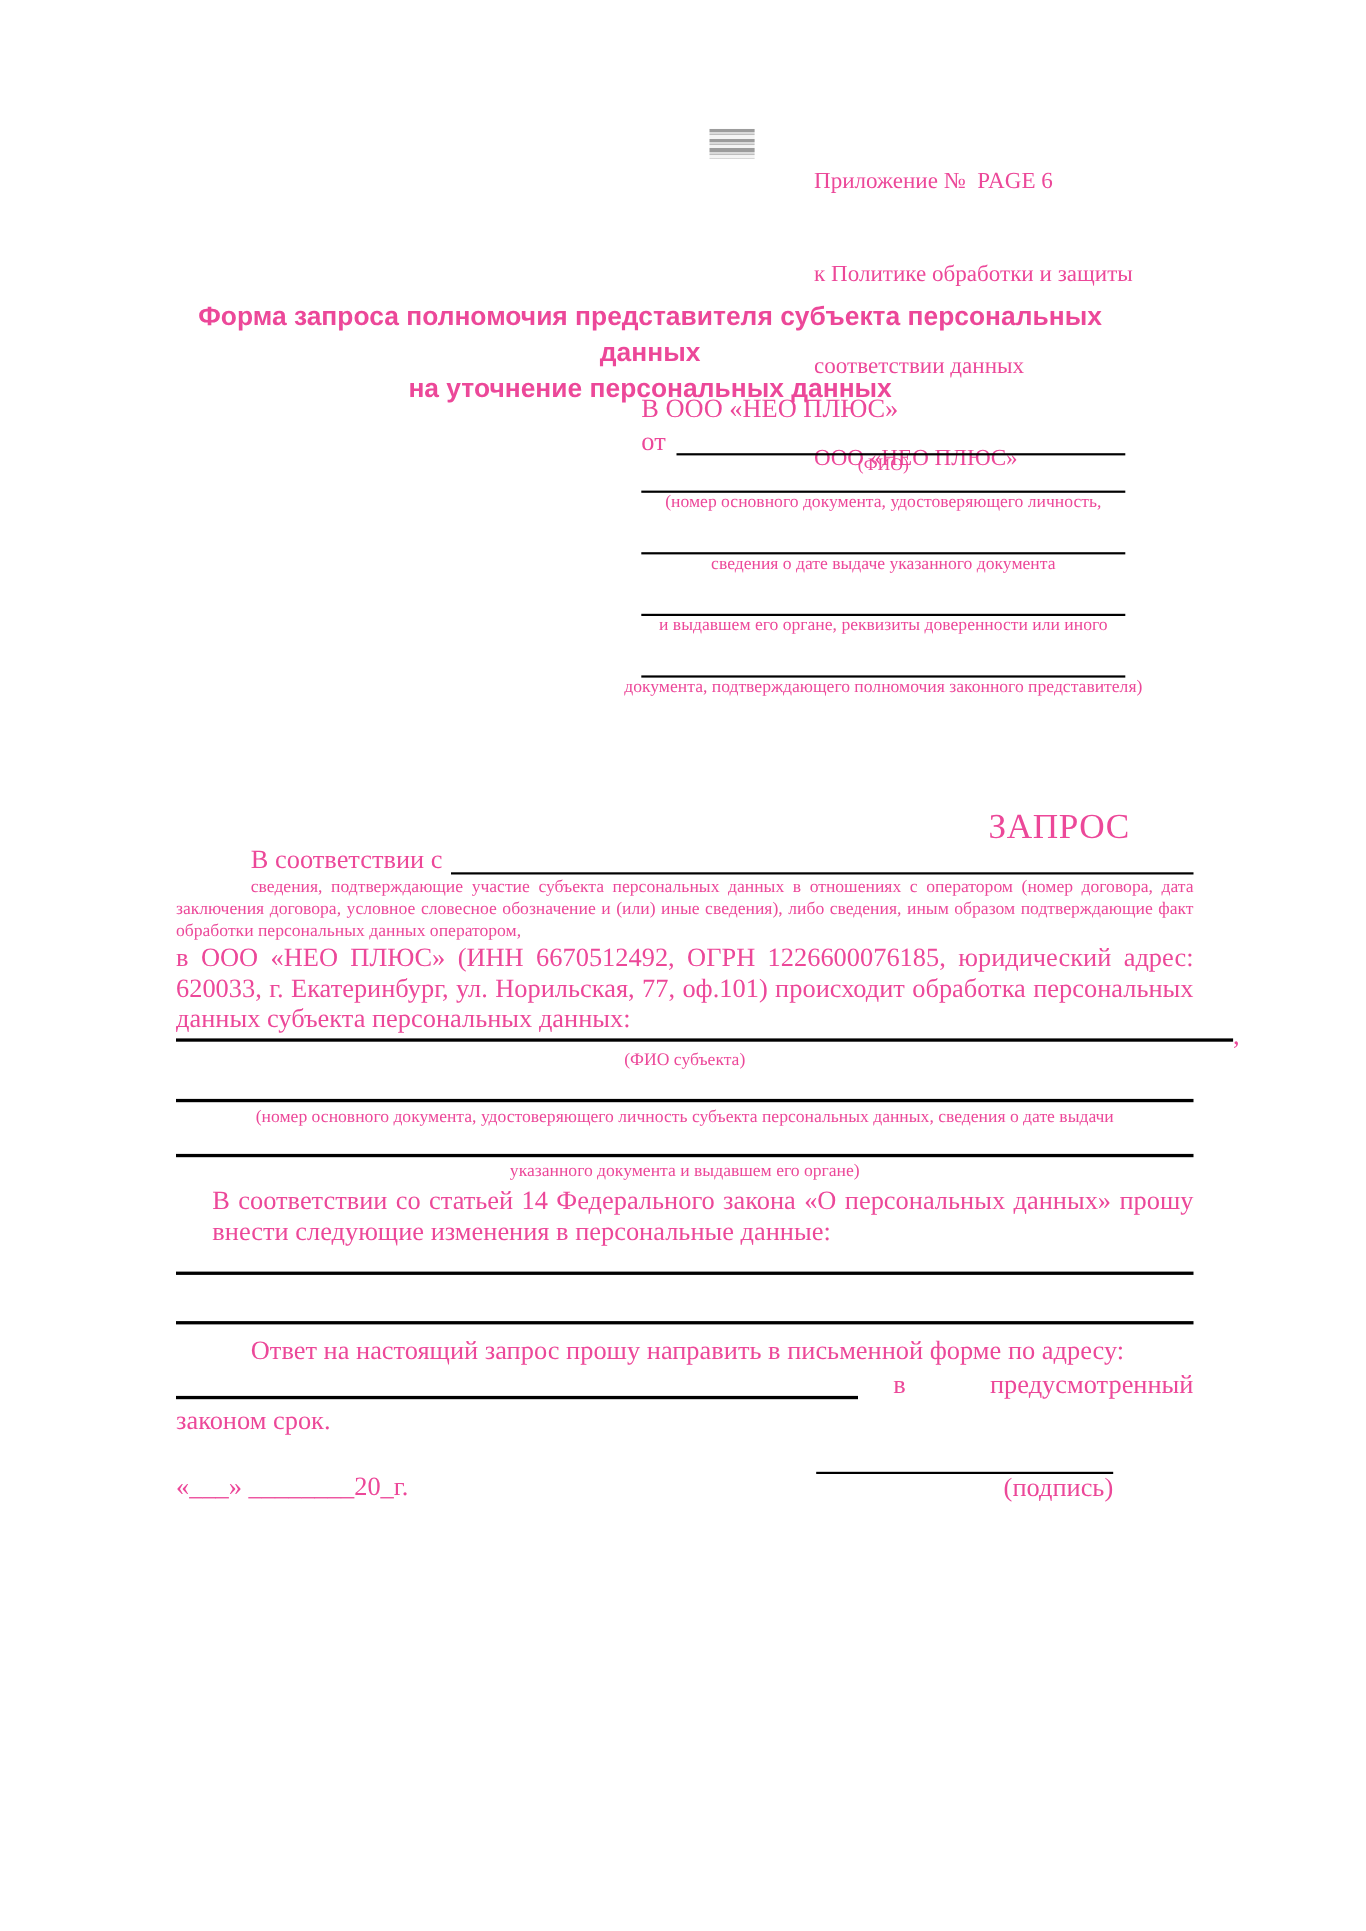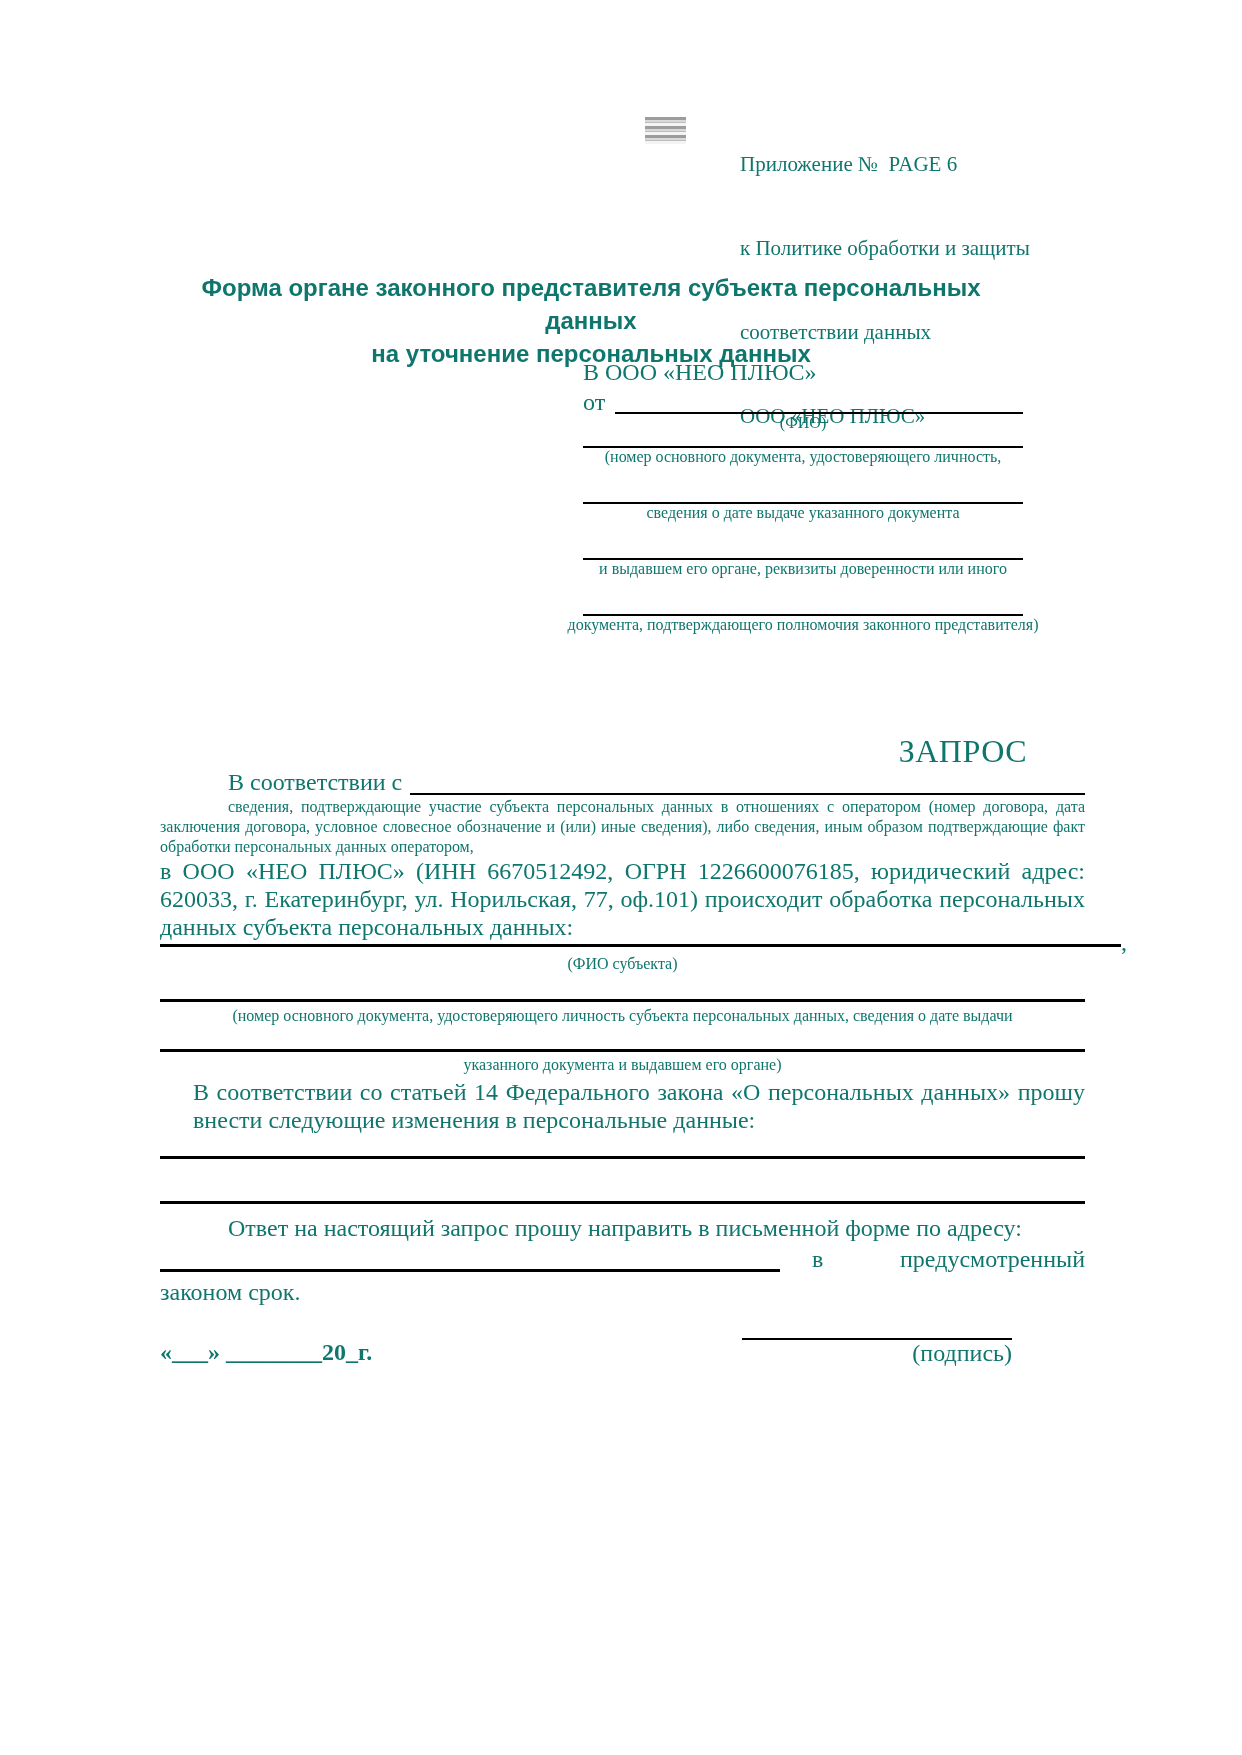--- a/index.html
+++ b/index.html
@@ -1,19 +1,19 @@
 <!DOCTYPE html>
 <html><head>
 <meta charset="utf-8">
 <style>
   html,body{margin:0;padding:0;background:#ffffff;}
   .page{
     position:relative;
     width:1242px;height:1755px;
-    background:#ffffff;color:#0f766e;
+    background:#ffffff;color:#ec4899;
     font-family:"Liberation Serif", serif;
     overflow:hidden;
   }
   
   .hdr{
     position:absolute;left:740px;top:94px;
     font-size:21px;line-height:28px;white-space:pre;
   }
   .field-artifact{
     position:absolute;left:645px;top:117px;width:41px;height:27px;
@@ -67,41 +67,41 @@
   .blank-c{height:0;margin-top:24px;}
   .blank-d{height:0;margin-top:42px;}
   .law{margin-top:4px;margin-left:33px;}
   .otvet{margin-top:10px;text-indent:68px;text-align:left;}
   .addr-row{display:flex;align-items:flex-end;margin-top:4px;height:26px;line-height:26px;}
   .addr-row .ln{width:620px;border-bottom:3px solid #000;height:22px;}
   .addr-row .w1{padding-left:32px;}
   .addr-row .w2{margin-left:auto;}
   .tail{margin-top:6px;line-height:28px;}
   .sig-row{display:flex;align-items:flex-end;margin-top:30px;height:30px;}
-  .sig-row .date{line-height:28px;white-space:pre;font-weight:bold;}
+  .sig-row .date{line-height:28px;white-space:pre;}
   .sig-right{margin-left:auto;margin-right:73px;display:flex;align-items:flex-end;flex-direction:column;}
   .sig-right .ln{width:270px;border-bottom:2px solid #000;height:24px;}
   .sig-right .capt{line-height:26px;}
 </style>
 </head>
 <body>
 
 <div class="page">
 
   <div class="field-artifact"></div>
 
   <div class="hdr">
     <div>Приложение №  PAGE 6</div>
     <div>к Политике обработки и защиты</div>
     <div>соответствии данных</div>
     <div>ООО «НЕО ПЛЮС»</div>
   </div>
 
   <div class="title">
-    <div>Форма органе законного представителя субъекта персональных данных</div>
+    <div>Форма запроса полномочия представителя субъекта персональных данных</div>
     <div>на уточнение персональных данных</div>
   </div>
 
   <div class="addr">
     <div class="to">В ООО «НЕО ПЛЮС»</div>
     <div class="from-row">
       <span class="lbl">от</span>
       <span class="ln"></span>
     </div>
     <div class="cap cap-fio">(ФИО)</div>

